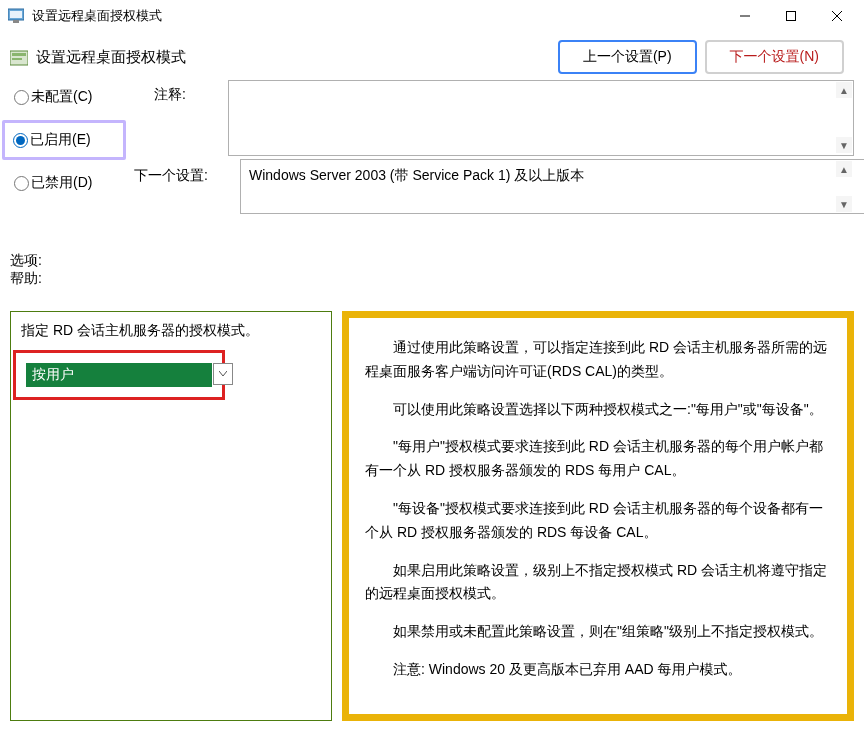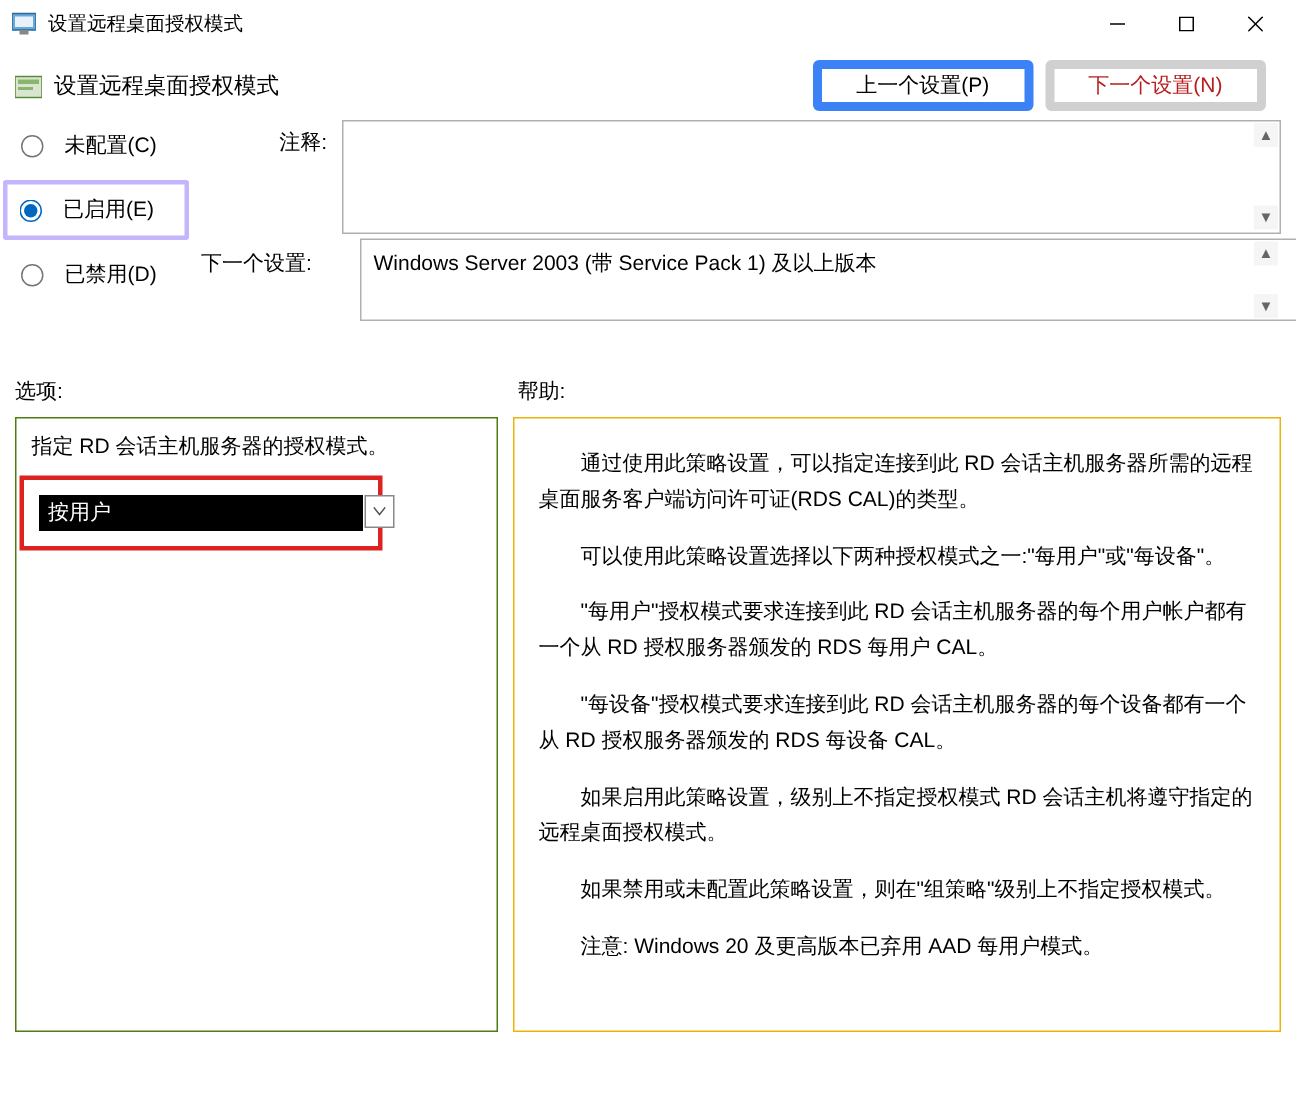--- a/index.html
+++ b/index.html
@@ -66,21 +66,21 @@
     .header-buttons {
       margin-left: auto;
       display: flex;
       gap: 8px;
       padding-right: 10px;
     }
     .nav-btn {
       height: 34px;
       min-width: 130px;
       background: #fff;
-      border: 6px solid #3b82f6;
+      border: 2px solid #3b82f6;
       border-radius: 4px;
       font-size: 14px;
       cursor: pointer;
       padding: 0 23px;
     }
     .nav-btn.disabled {
       color: #b91c1c;
       border-color: #d0d0d0;
       cursor: default;
     }
@@ -94,38 +94,38 @@
       grid-column: 1;
       grid-row: 1 / span 2;
       display: flex;
       flex-direction: column;
       gap: 12px;
       padding-top: 6px;
     }
     .radio-row {
       display: flex;
       align-items: center;
-      gap: 14px;
+      gap: 2px;
       padding: 2px 4px;
     }
     .radio-row input[type="radio"] {
       width: 15px;
       height: 15px;
       accent-color: #0067c0;
     }
     .enabled-highlight {
       border: 3px solid #c4b5fd;
       border-radius: 2px;
       margin-left: -8px;
       padding: 8px 10px 8px 8px;
       width: 124px;
     }
     .label-cell {
       padding-top: 6px;
-      text-align: right;
+      text-align: left;
       padding-right: 6px;
     }
     .comment-box-wrap {
       position: relative;
     }
     .comment-box {
       width: 100%;
       height: 76px;
       border: 1px solid #b0b0b0;
       resize: none;
@@ -167,21 +167,22 @@
       height: 55px;
       border: 1px solid #b0b0b0;
       padding: 6px 18px 4px 8px;
       font-size: 14px;
       line-height: 1.4;
       margin-left: 12px;
     }
     .section-labels {
       display: flex;
       margin-top: 38px;
-      margin-bottom: 8px;
+      margin-bottom: 23px;
+      flex-direction: column;
     }
     .section-label-left {
       width: 335px;
       padding-left: 0;
     }
     .section-label-right {
       flex: 1;
     }
     .lower {
       display: flex;
@@ -198,23 +199,23 @@
       margin-bottom: 10px;
     }
     .select-wrap {
       border: 3px solid #dd2222;
       padding: 10px;
       display: inline-block;
       position: relative;
       margin-left: -8px;
     }
     .fake-select {
-      width: 216px;
+      width: 186px;
       height: 24px;
-      background: #000000;
+      background: #15803d;
       color: #fff;
       display: flex;
       align-items: center;
       padding: 0 4px 0 6px;
       font-size: 14px;
       position: relative;
     }
     .fake-select-btn {
       width: 20px;
       height: 22px;
@@ -224,21 +225,21 @@
       display: flex;
       align-items: center;
       justify-content: center;
       position: absolute;
       right: -21px;
       top: 0;
       color: #555;
     }
     .help-panel {
       flex: 1;
-      border: 1px solid #eab308;
+      border: 7px solid #eab308;
       padding: 18px 16px 8px 16px;
       overflow: hidden;
     }
     .help-panel p {
       line-height: 1.7;
       margin-bottom: 14px;
       text-indent: 2em;
     }
   </style>
 </head>

